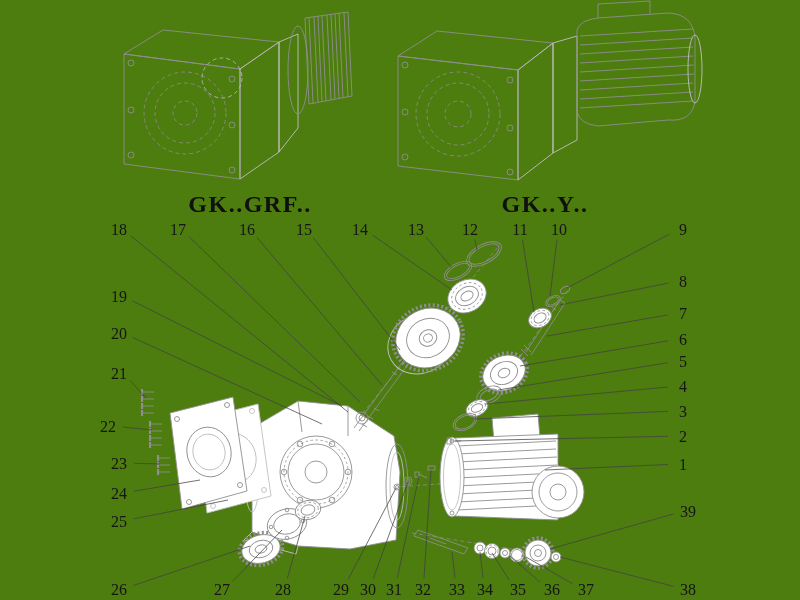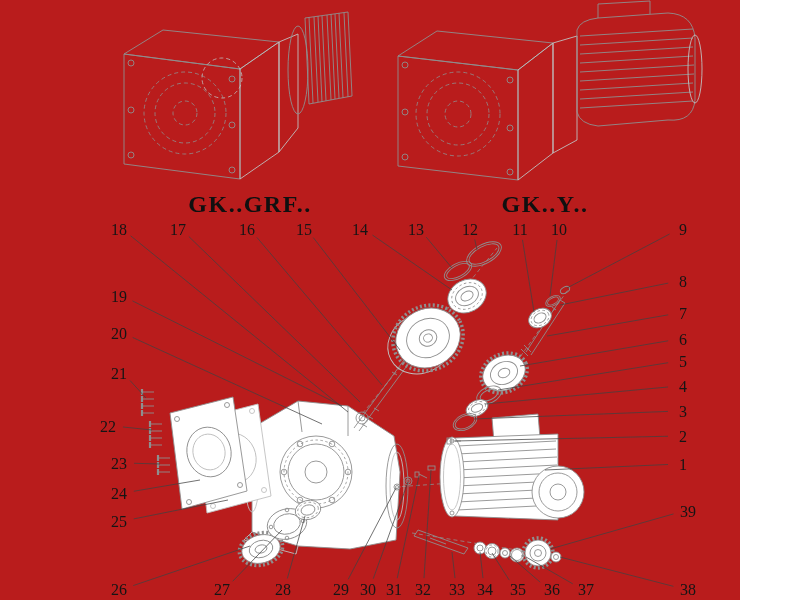--- a/index.html
+++ b/index.html
@@ -1,16 +1,16 @@
 <!DOCTYPE html>
 <html><head>
 <meta charset="utf-8">
 <style>
   html,body{margin:0;padding:0;background:#ffffff;}
-  .page{position:relative;width:740px;height:600px;background:#b91c1c;overflow:hidden;
+  .page{position:relative;width:800px;height:600px;background:#4d7c0f;overflow:hidden;
         font-family:"Liberation Serif",serif;}
   svg{display:block;}
   .art{stroke:#8f8f8f;fill:none;stroke-width:0.9;}
   .solid{fill:#ffffff;}
   .dash{stroke-dasharray:4 3;stroke-width:0.8;}
   .dash2{stroke-dasharray:2.5 2.5;stroke-width:0.8;}
   .faint{stroke:#bfbfbf;}
   .teeth{stroke-width:3.5;stroke-dasharray:2 2.3;}
   .thick{stroke-width:2.2;}
   .leader{stroke:#424242;stroke-width:0.75;fill:none;}

